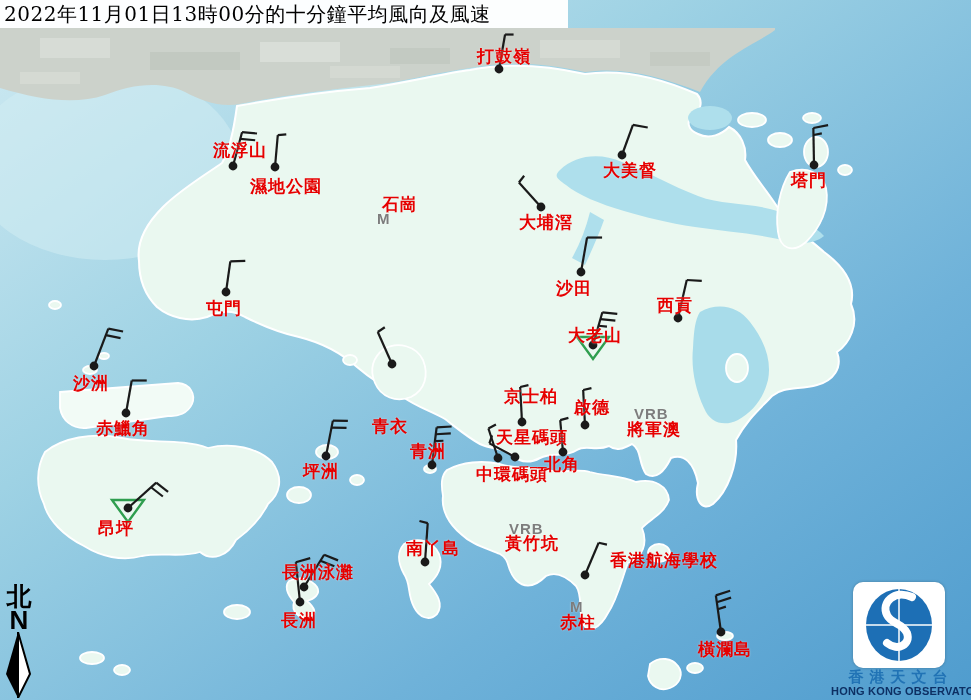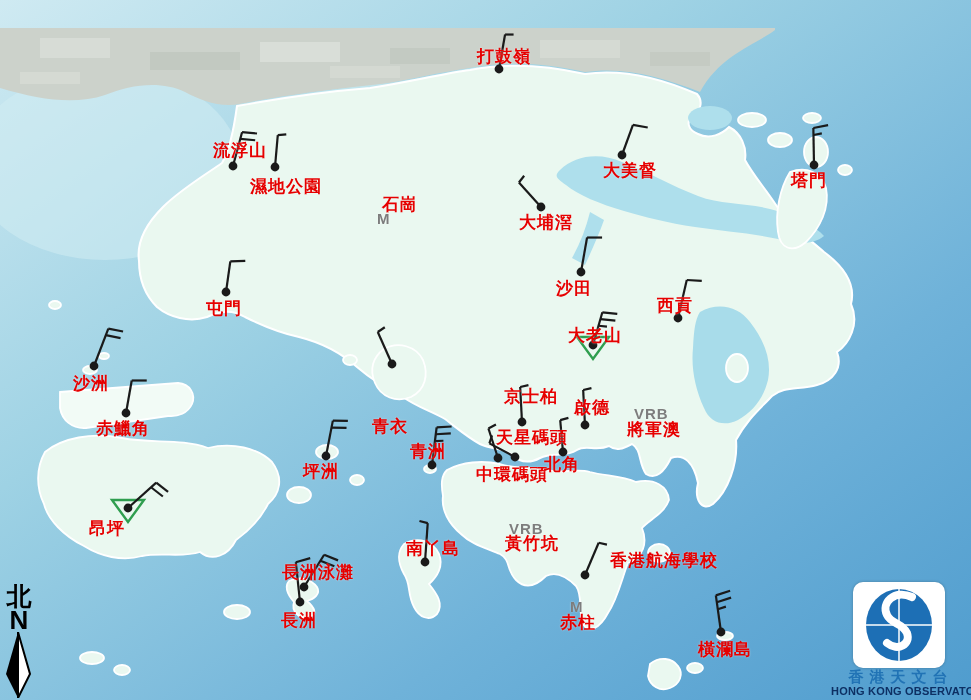--- a/index.html
+++ b/index.html
@@ -301,32 +301,35 @@
       <div class="station-label" style="left: 504px; top: 387px;">京士柏</div>
       <div class="station-label" style="left: 574px; top: 398px;">啟德</div>
       <div class="station-label" style="left: 627px; top: 420px; text-align: right;">將軍澳</div>
       <div class="gray-marker" style="left: 634px; top: 405px;">VRB</div>
       <div class="station-label" style="left: 496px; top: 428px;">天星碼頭</div>
       <div class="station-label" style="left: 476px; top: 465px;">中環碼頭</div>
       <div class="station-label" style="left: 544px; top: 455px;">北角</div>
       <div class="station-label" style="left: 410px; top: 442px;">青洲</div>
       <div class="station-label" style="left: 303px; top: 462px;">坪洲</div>
       <div class="station-label" style="left: 96px; top: 419px;">赤鱲角</div>
-      <div class="station-label" style="left: 89px; top: 519px; text-align: right;">昂坪</div>
+      <div class="station-label" style="left: 98px; top: 519px; text-align: right;">昂坪</div>
       <div class="station-label" style="left: 406px; top: 539px;">南丫島</div>
       <div class="station-label" style="left: 505px; top: 534px;">黃竹坑</div>
       <div class="gray-marker" style="left: 509px; top: 520px;">VRB</div>
       <div class="station-label" style="left: 566px; top: 551px; margin-left: 44px;">香港航海學校</div>
       <div class="station-label" style="left: 560px; top: 613px;">赤柱</div>
       <div class="gray-marker" style="left: 570px; top: 598px;">M</div>
       <div class="station-label" style="left: 282px; top: 563px;">長洲泳灘</div>
       <div class="station-label" style="left: 281px; top: 611px;">長洲</div>
       <div class="station-label" style="left: 698px; top: 640px;">橫瀾島</div>
     </div>
 
+  <div class="titlebar">
+    <span>2022年11月01日13時00分的十分鐘平均風向及風速</span>
+  </div>
 
   <div class="compass">
     <div class="c-cn">北</div>
     <div class="c-n">N</div>
     <svg width="30" height="66">
       <polygon points="14,0 2,42 14,66" fill="#000"></polygon>
       <polygon points="14,0 26,42 14,66" fill="#fff" stroke="#000" stroke-width="2"></polygon>
     </svg>
   </div>
 

